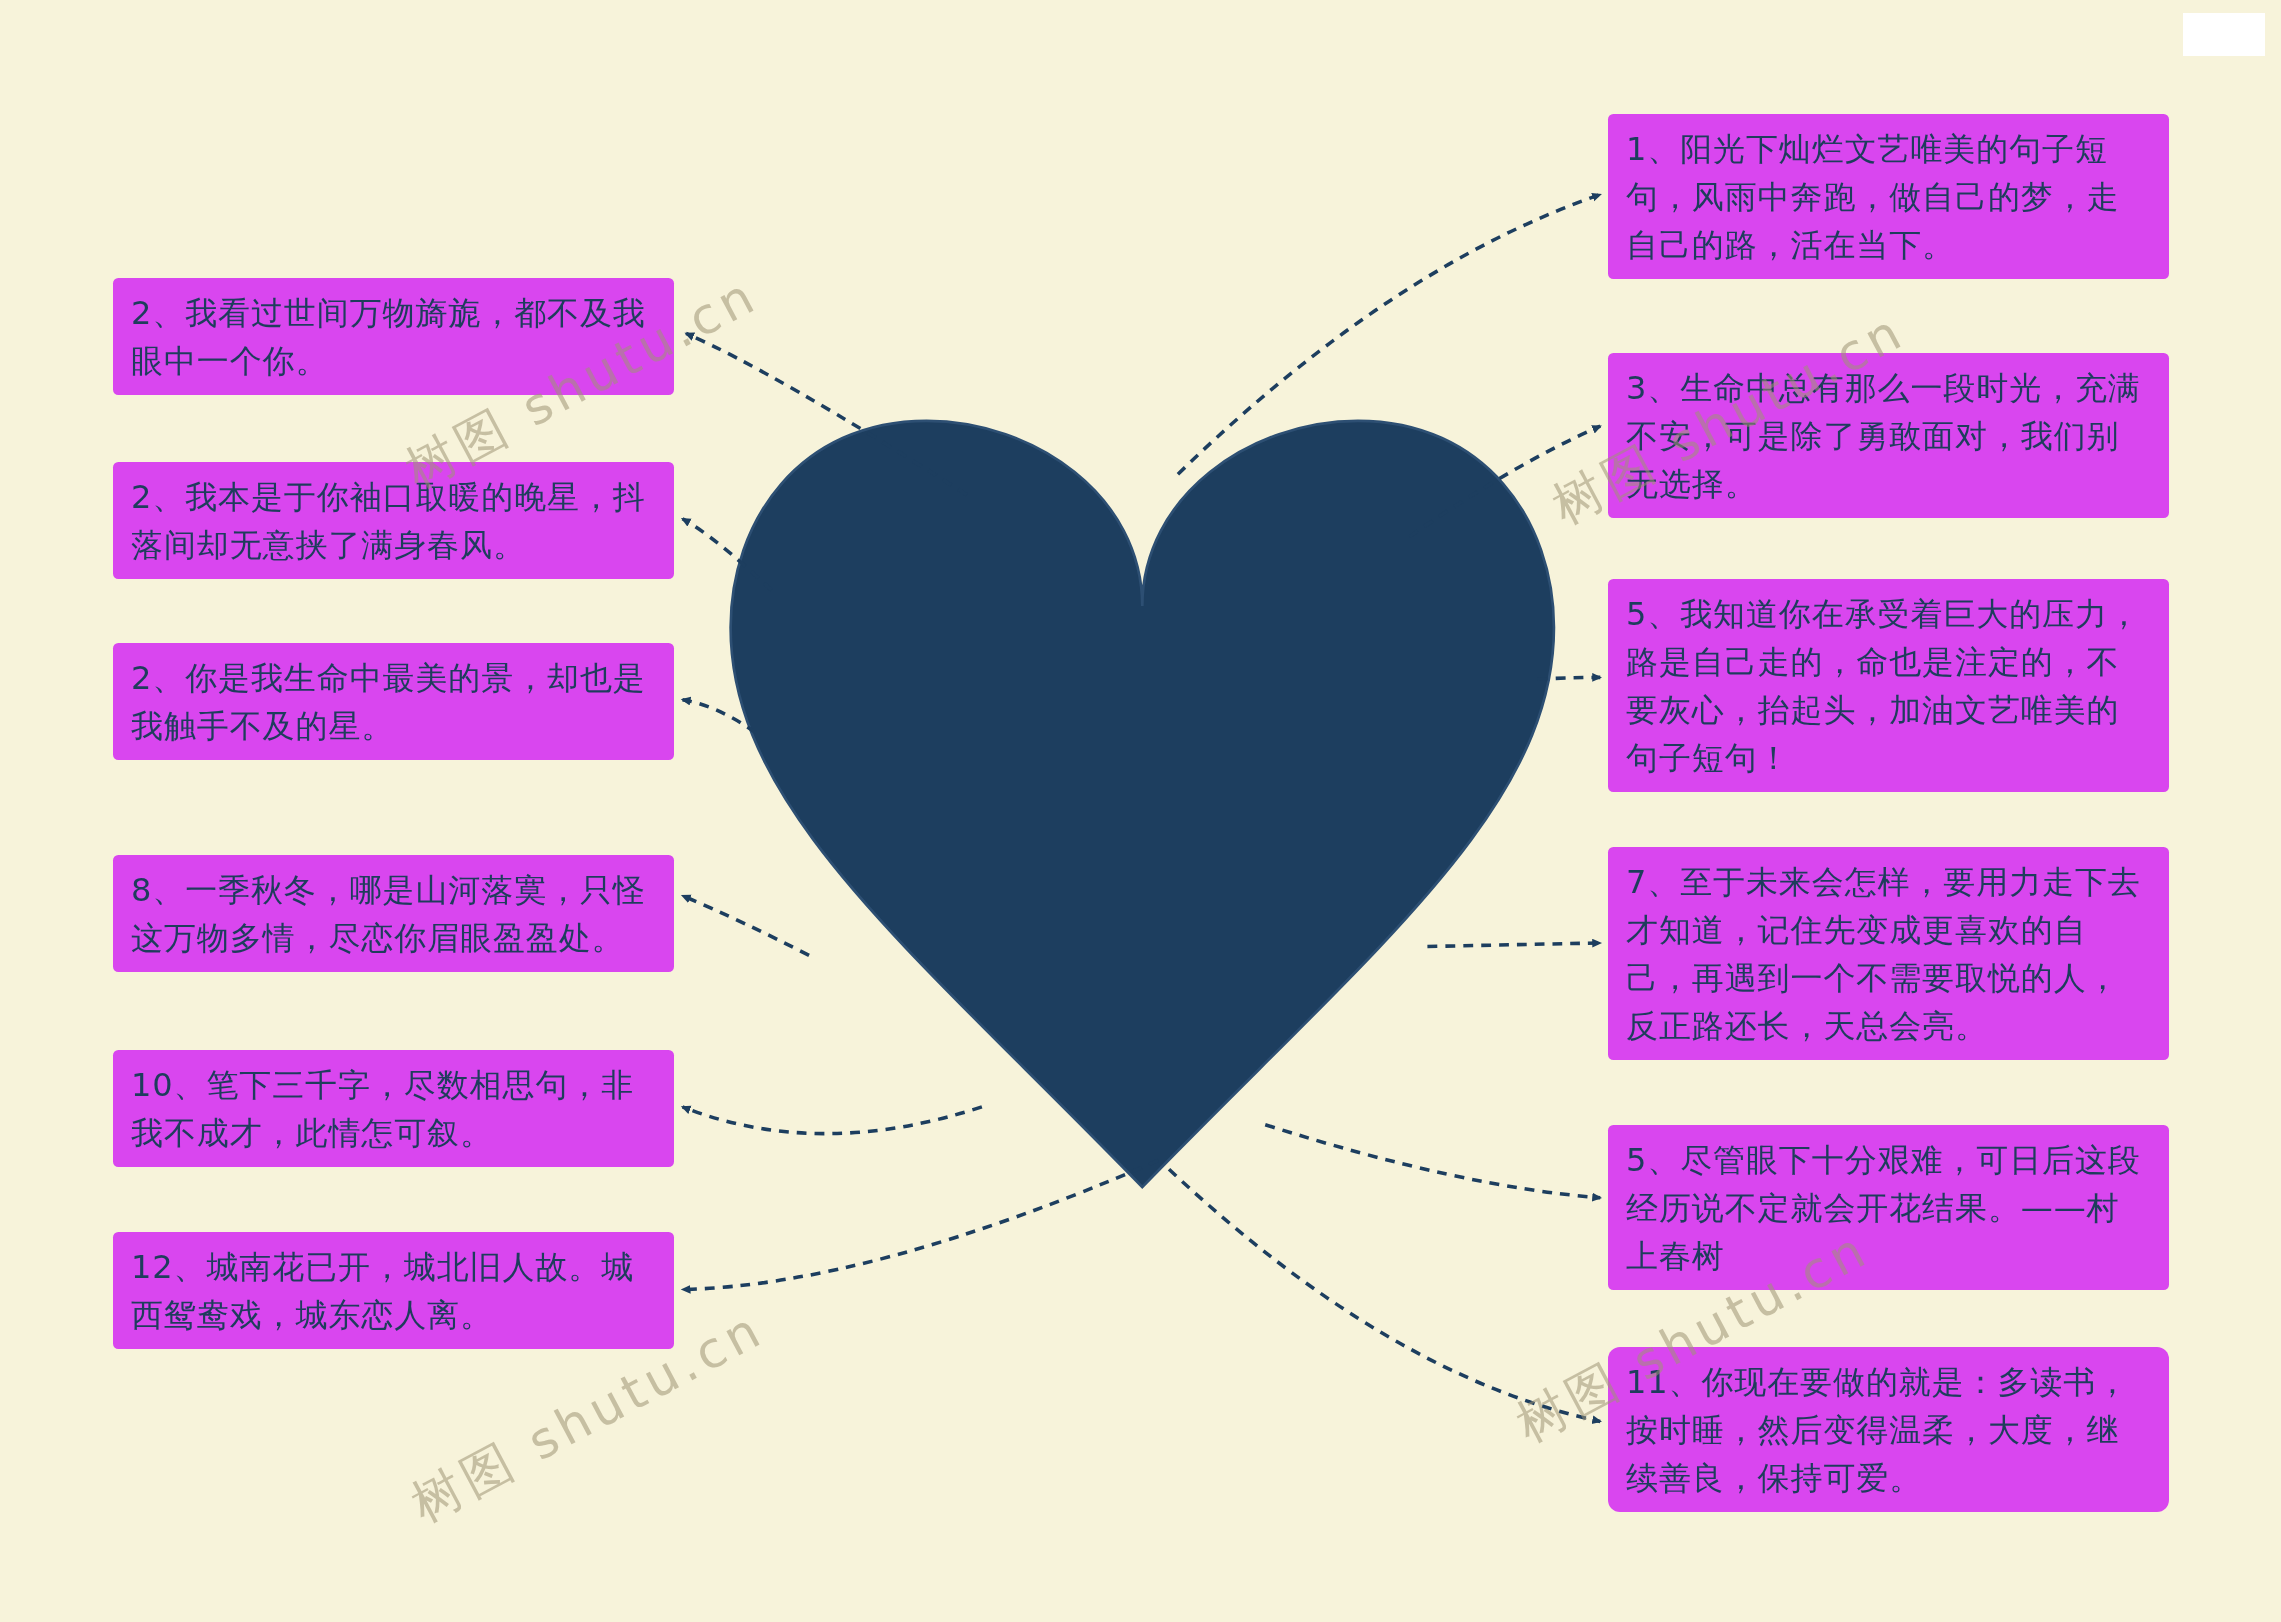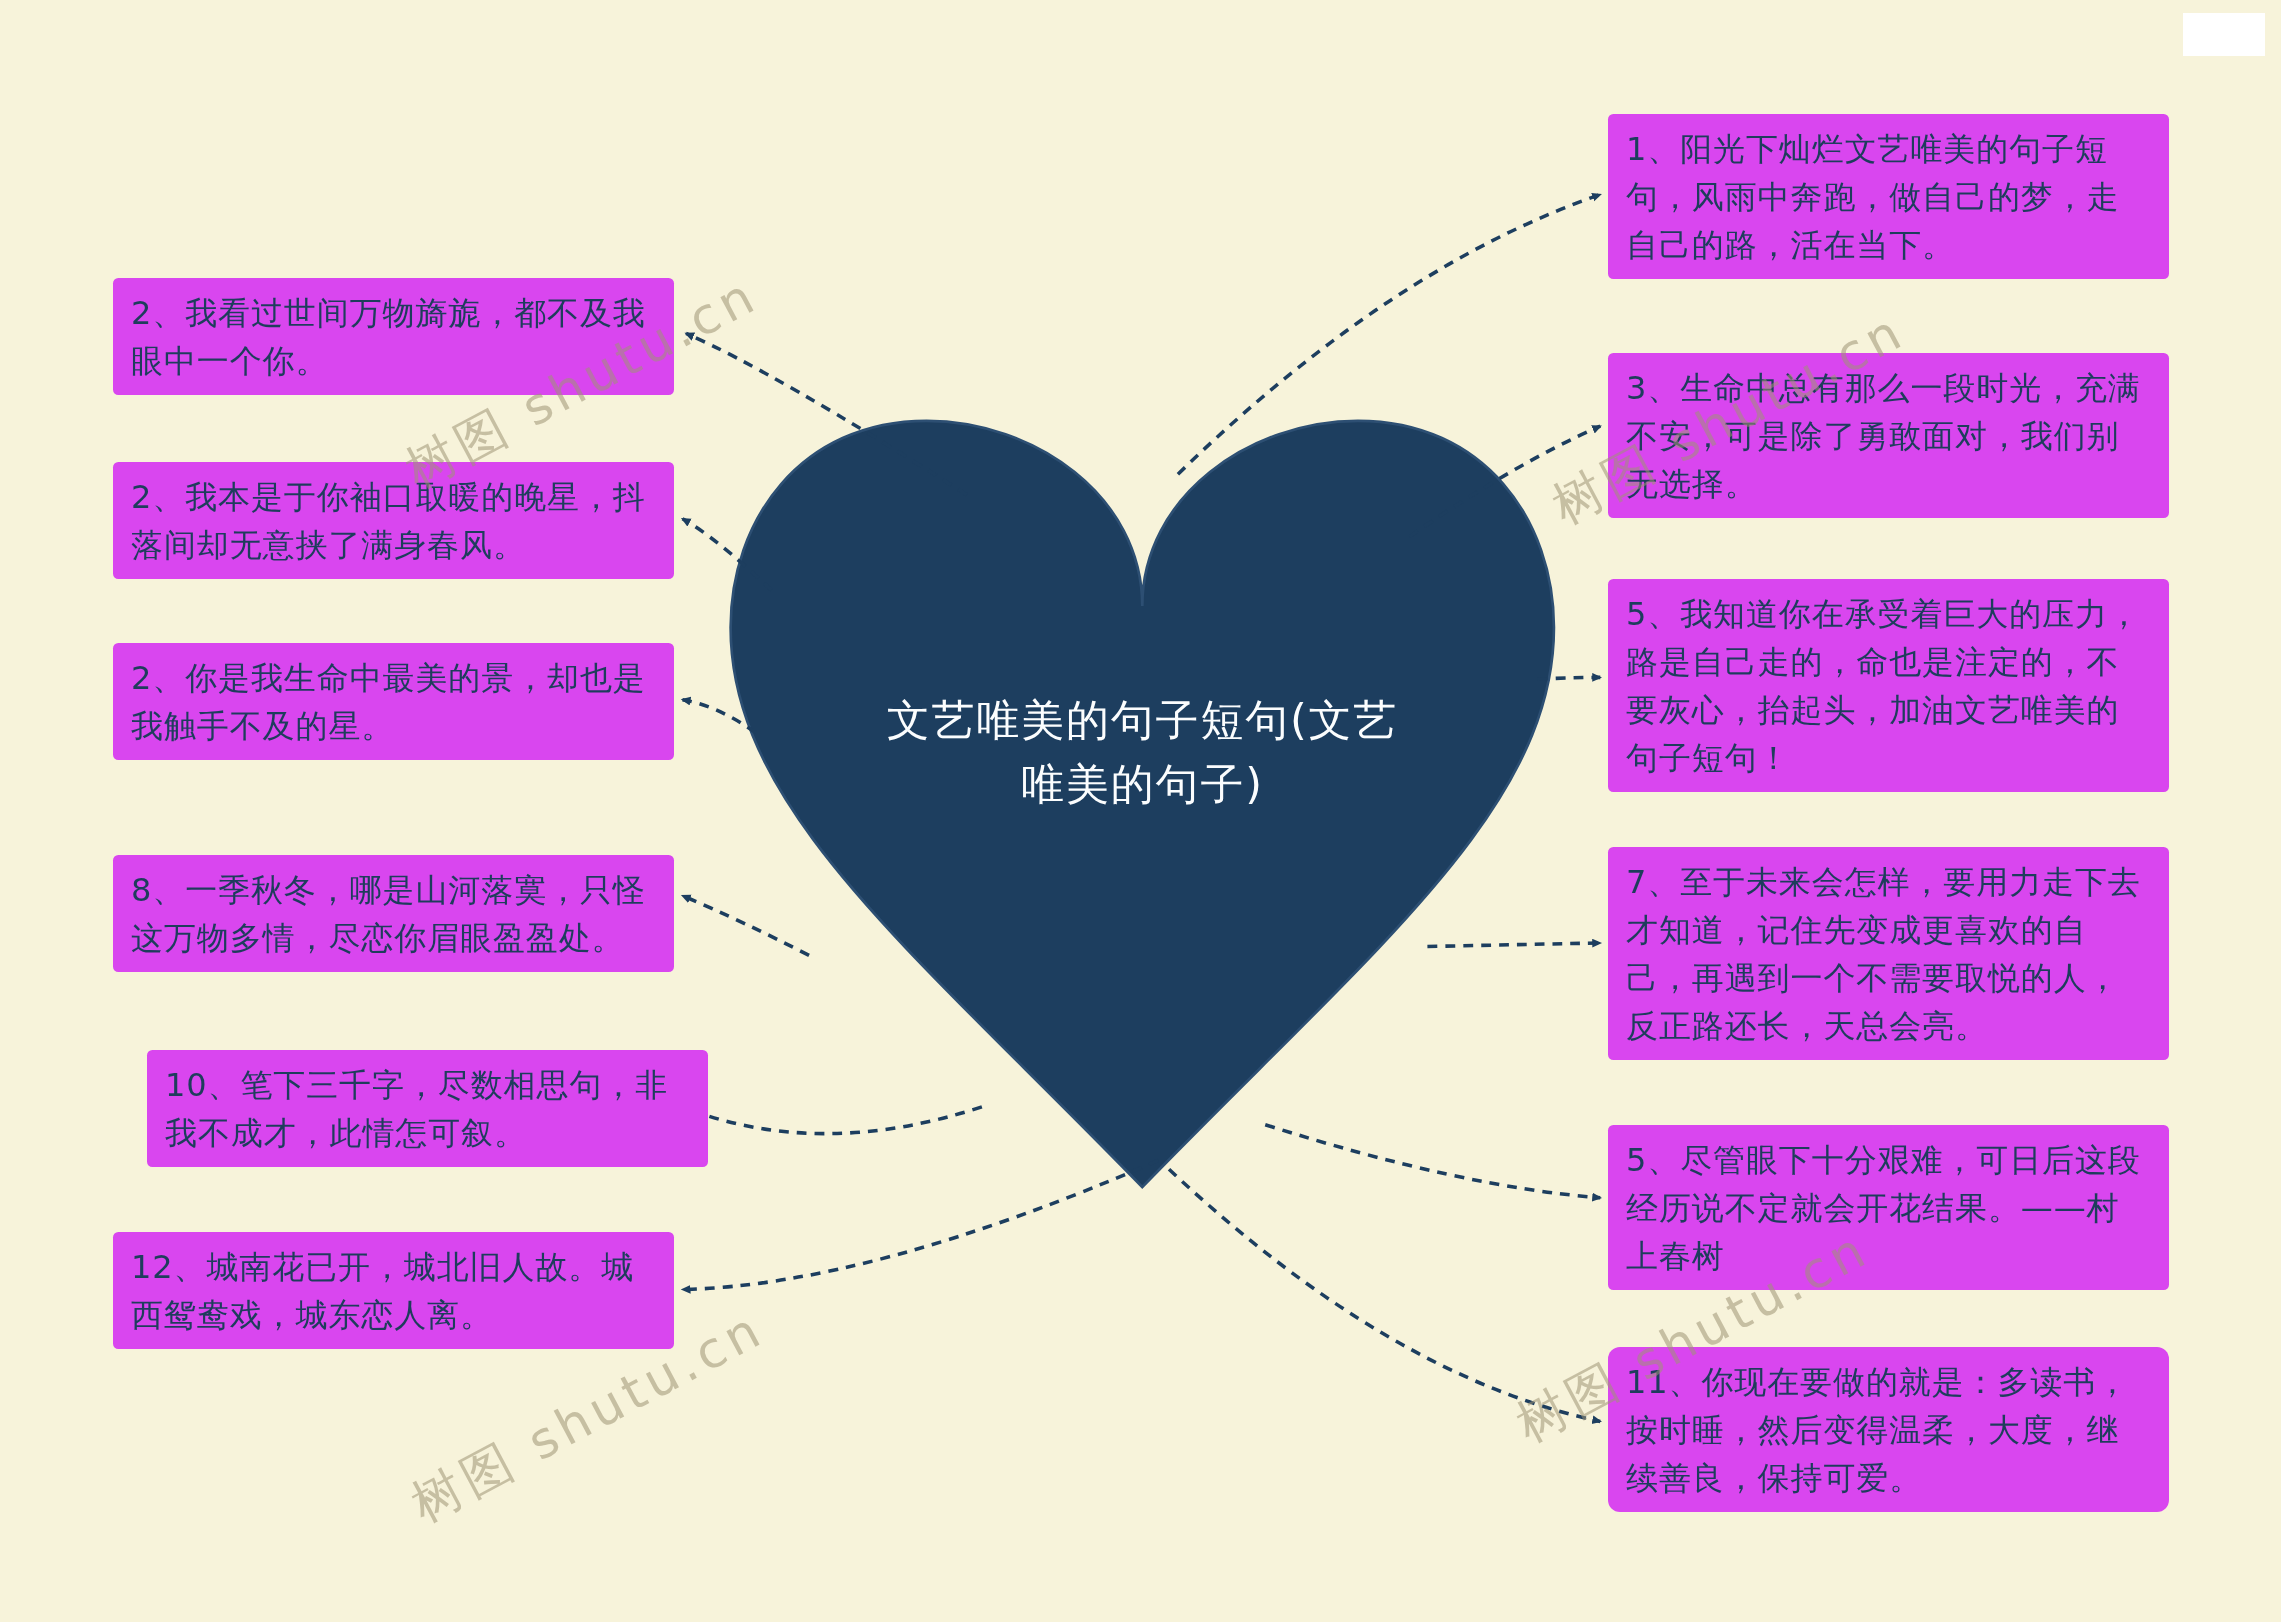--- a/index.html
+++ b/index.html
@@ -33,21 +33,21 @@
     line-height: 48px;
     letter-spacing: 0.9px;
     word-break: break-all;
   }
   .node-left  { left: 113px; }
   .node-right { left: 1608px; }
   #node-2  { top: 278px; }
   #node-4  { top: 462px; }
   #node-6  { top: 643px; }
   #node-8  { top: 855px; }
-  #node-10 { top: 1050px; margin-left: 34px; }
+  #node-10 { top: 1050px; }
   #node-12 { top: 1232px; }
   #node-1  { top: 114px; }
   #node-3  { top: 353px; }
   #node-5  { top: 579px; }
   #node-7  { top: 847px; }
   #node-9  { top: 1125px; }
   #node-11 { top: 1347px; border-radius: 12px; }
   #heart-title {
     position: absolute;
     left: 875px;
@@ -113,24 +113,20 @@
     <g stroke="#1d3e5f" stroke-width="4" fill="none" stroke-dasharray="11 9">
       <path d="M 1322,532 Q 1560,300 1796,218" marker-end="url(#arrow)"></path>
       <path d="M 1582,602 Q 1700,520 1796,478" marker-end="url(#arrow)"></path>
       <path d="M 1726,762 Q 1766,760 1796,760" marker-end="url(#arrow)"></path>
       <path d="M 1602,1062 Q 1700,1060 1796,1058" marker-end="url(#arrow)"></path>
       <path d="M 1420,1262 Q 1640,1332 1796,1344" marker-end="url(#arrow)"></path>
       <path d="M 1312,1312 Q 1560,1545 1796,1595" marker-end="url(#arrow)"></path>
     </g>
   </svg>
 
-  <div id="heart-title">
-    <div>文艺唯美的句子短句(文艺</div>
-    <div>唯美的句子)</div>
-  </div>
 
   <div class="node node-left" id="node-2">2、我看过世间万物旖旎，都不及我眼中一个你。</div>
   <div class="node node-left" id="node-4">2、我本是于你袖口取暖的晚星，抖落间却无意挟了满身春风。</div>
   <div class="node node-left" id="node-6">2、你是我生命中最美的景，却也是我触手不及的星。</div>
   <div class="node node-left" id="node-8">8、一季秋冬，哪是山河落寞，只怪这万物多情，尽恋你眉眼盈盈处。</div>
   <div class="node node-left" id="node-10">10、笔下三千字，尽数相思句，非我不成才，此情怎可叙。</div>
   <div class="node node-left" id="node-12">12、城南花已开，城北旧人故。城西鸳鸯戏，城东恋人离。</div>
 
   <div class="node node-right" id="node-1">1、阳光下灿烂文艺唯美的句子短句，风雨中奔跑，做自己的梦，走自己的路，活在当下。</div>
   <div class="node node-right" id="node-3">3、生命中总有那么一段时光，充满不安，可是除了勇敢面对，我们别无选择。</div>

